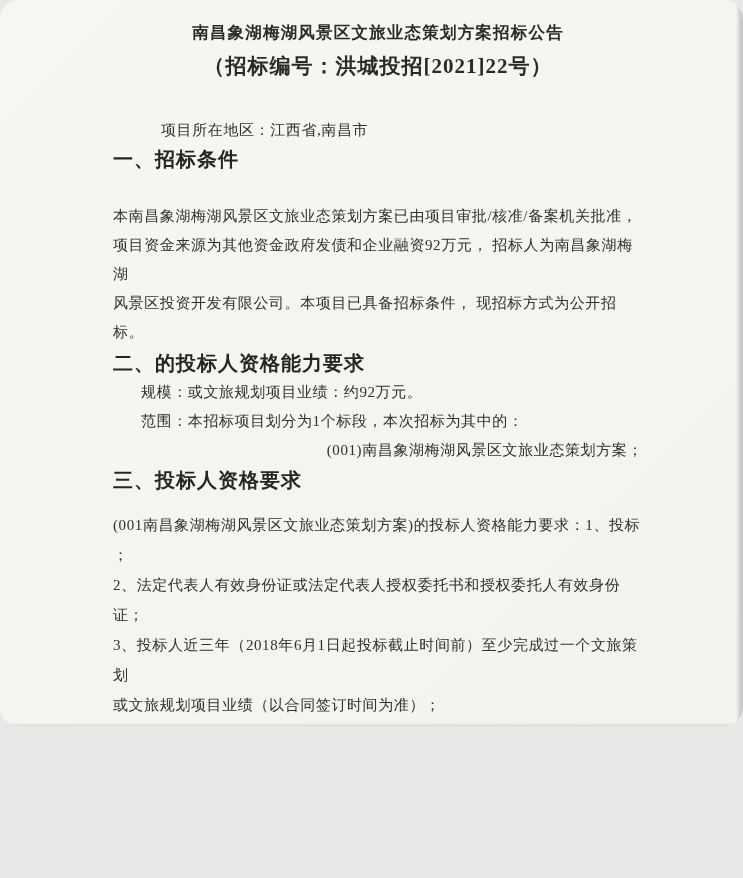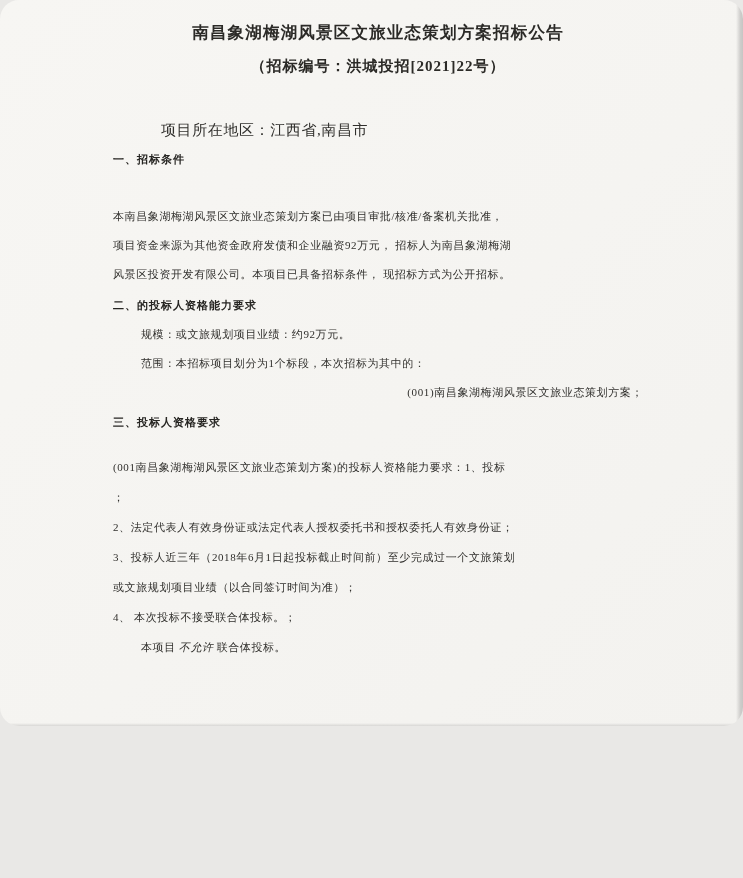--- a/index.html
+++ b/index.html
@@ -37,52 +37,52 @@
     background: linear-gradient(to bottom, rgba(210,209,207,0), #d8d7d5 100%);
   }
   .content {
     position: absolute;
     left: 113px;
     top: 0;
     width: 530px;
   }
   .line {
     white-space: pre-wrap;
-    font-size: 11px;
+    font-size: 15px;
     letter-spacing: 0.6px;
     line-height: 29px;
   }
   .doc-title {
     margin-top: 22px;
     text-align: center;
     font-weight: bold;
     font-size: 16.5px;
     letter-spacing: 1.2px;
     line-height: 22px;
     color: #2b2a27;
   }
   .doc-subtitle {
     margin-top: 11px;
     text-align: center;
     font-weight: bold;
-    font-size: 15px;
+    font-size: 21px;
     letter-spacing: 1px;
     line-height: 22px;
     color: #2b2a27;
   }
   .location-line {
     margin-top: 43px;
     font-size: 15px;
     letter-spacing: 0.6px;
     line-height: 20px;
     margin-left: 48px;
   }
   .sec-heading {
     font-weight: bold;
-    font-size: 11px;
+    font-size: 20px;
     letter-spacing: 1px;
     line-height: 20px;
     color: #262522;
   }
   .h1 { margin-top: 9px; }
   .p1 { margin-top: 33px; }
   .h2 { margin-top: 6px; }
   .sec2-lines { margin-top: 5px; }
   .h3 { margin-top: 5px; }
   .p3 { margin-top: 20px; }

